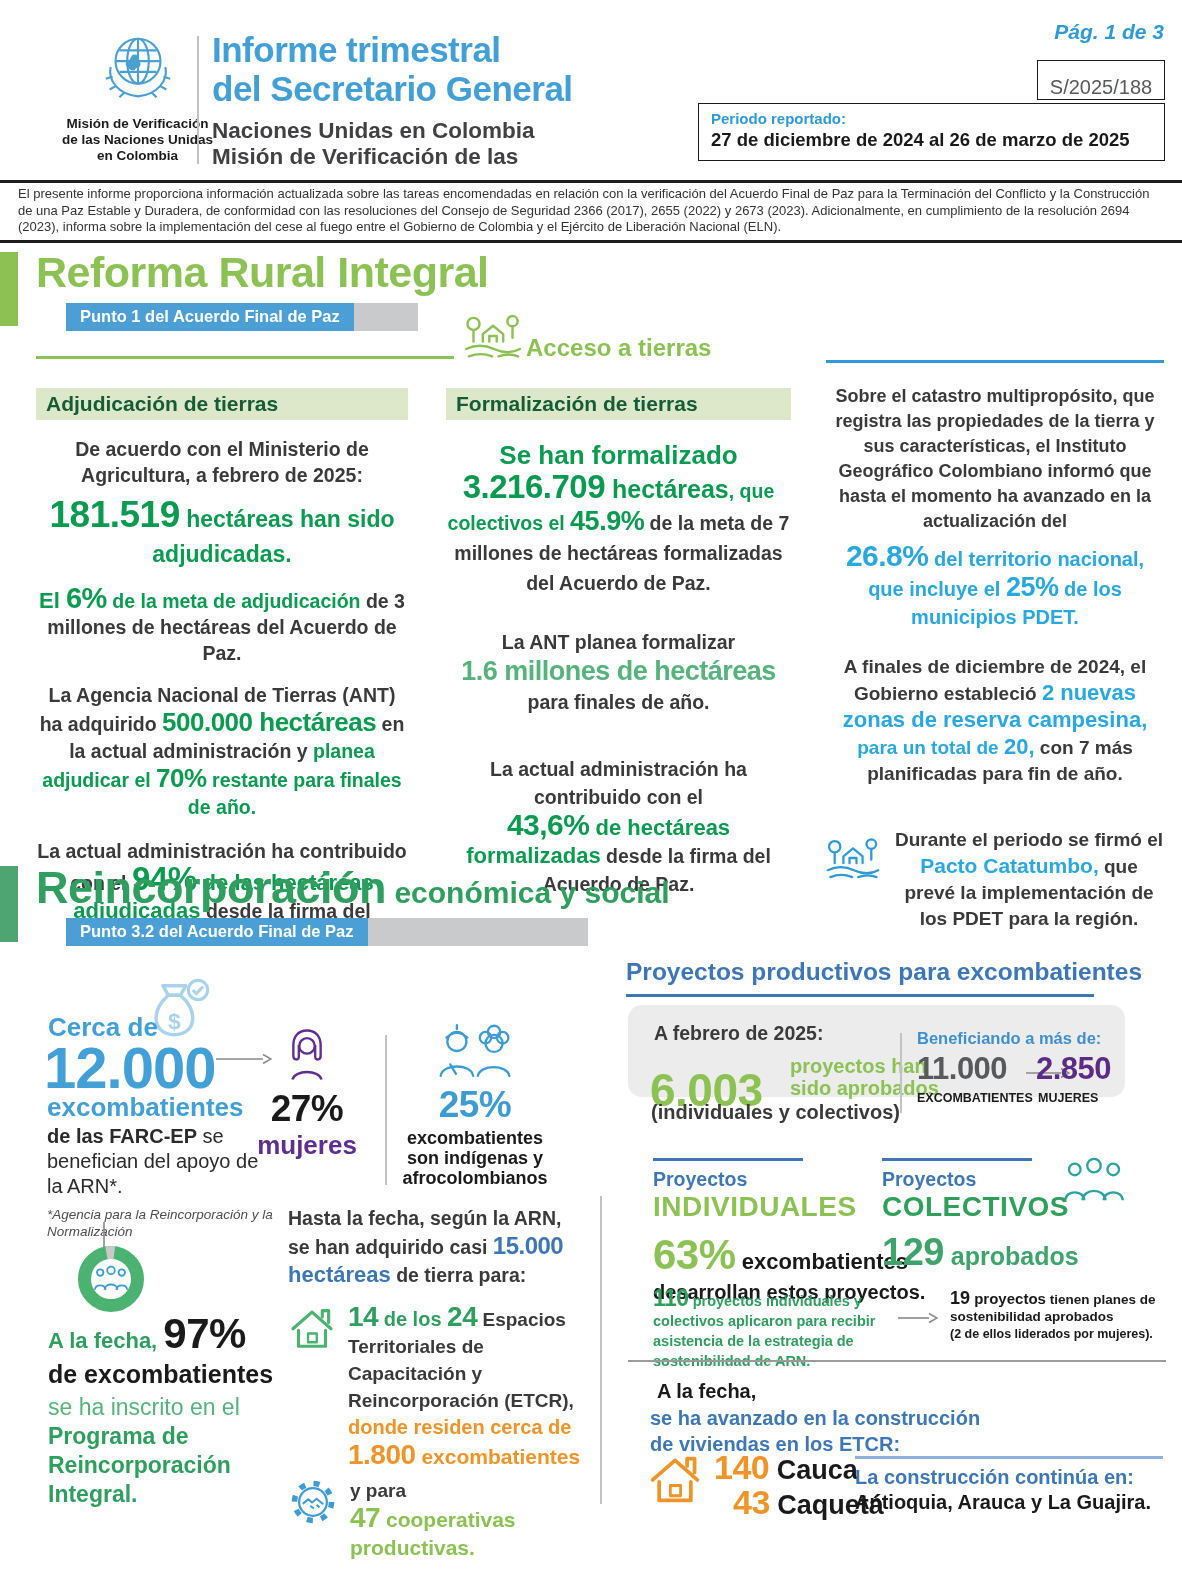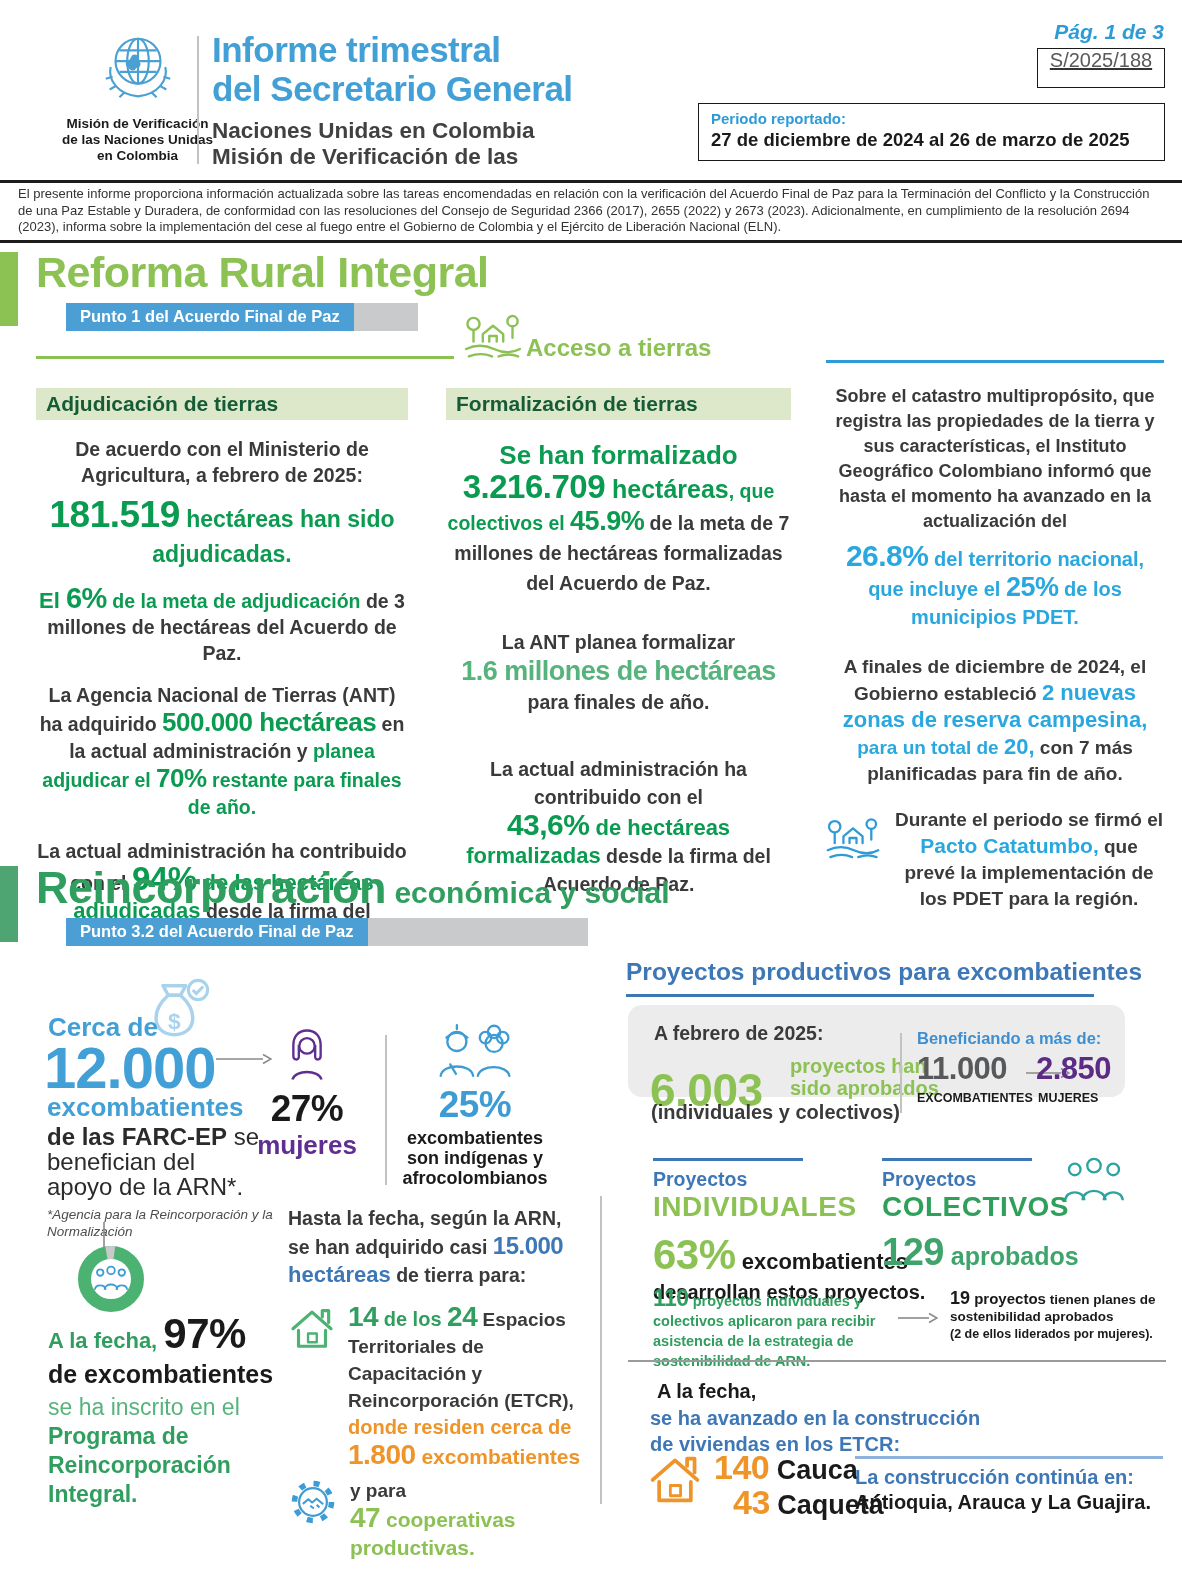--- a/index.html
+++ b/index.html
@@ -65,21 +65,21 @@
       <div>del Secretario General</div>
     </div>
     <div class="b" style="font-size:22.5px;line-height:26px;color:#414042;margin-top:10px;">
       <div>Naciones Unidas en Colombia</div>
       <div>Misión de Verificación de las</div>
     </div>
   </div>
 
   <div class="abs b i c-sky" style="right:18px;top:20px;font-size:21px;">Pág. 1 de 3</div>
 
-  <div class="abs" style="left:1037px;top:48px;width:126px;height:38px;border:1.5px solid #1a1a1a;display:flex;align-items:flex-start;justify-content:center;text-decoration:underline;">
+  <div class="abs" style="left:1037px;top:60px;width:126px;height:38px;border:1.5px solid #1a1a1a;display:flex;align-items:flex-end;justify-content:center;">
     <span class="c-gray" style="font-size:20px;">S/2025/188</span>
   </div>
 
   <div class="abs" style="left:698px;top:103px;width:467px;height:58px;border:1.5px solid #1a1a1a;box-sizing:border-box;padding:6px 12px;">
     <div class="b c-sky" style="font-size:15px;">Periodo reportado:</div>
     <div class="b c-black nw" style="font-size:18.5px;margin-top:2px;">27 de diciembre de 2024 al 26 de marzo de 2025</div>
   </div>
 
   <div class="hr" style="top:180px;height:2.5px;"></div>
 
@@ -124,21 +124,21 @@
     <p style="line-height:30px;margin-top:20px;font-size:19.5px;"><span class="b c-green" style="font-size:26px;">Se han formalizado</span><br>
       <span class="num c-green" style="font-size:33px;">3.216.709</span><span class="b c-green" style="font-size:25px;"> hectáreas</span><span class="b c-green">, que </span><span class="b c-green">colectivos el </span><span class="num c-green" style="font-size:27px;">45.9%</span><span class="b c-dark"> de la meta de 7 millones de hectáreas formalizadas del Acuerdo de Paz.</span></p>
     <p style="line-height:29px;margin-top:30px;font-size:19.5px;"><span class="b c-dark">La ANT planea formalizar</span><br><span class="num c-mgreen" style="font-size:27px;">1.6 millones de hectáreas</span><br><span class="b c-dark">para finales de año.</span></p>
     <p style="line-height:28px;margin-top:38px;font-size:19.5px;"><span class="b c-dark">La actual administración ha contribuido con el</span><br><span class="num c-green" style="font-size:30px;">43,6%</span><span class="b c-green" style="font-size:22px;"> de hectáreas formalizadas</span><span class="b c-dark"> desde la firma del Acuerdo de Paz.</span></p>
   </div>
 
   <div class="abs col" style="left:826px;top:378px;width:338px;">
     <p class="b c-dark" style="font-size:18px;line-height:25px;margin-top:6px;">Sobre el catastro multipropósito, que registra las propiedades de la tierra y sus características, el Instituto Geográfico Colombiano informó que hasta el momento ha avanzado en la actualización del</p>
     <p style="line-height:27px;margin-top:8px;"><span class="num c-cyan" style="font-size:30px;">26.8%</span><span class="b c-cyan" style="font-size:20px;"> del territorio nacional, </span><span class="b c-cyan" style="font-size:20px;">que incluye el </span><span class="num c-cyan" style="font-size:27px;">25%</span><span class="b c-cyan" style="font-size:20px;"> de los municipios PDET.</span></p>
     <p style="line-height:26px;margin-top:22px;font-size:19px;"><span class="b c-dark">A finales de diciembre de 2024, el Gobierno estableció </span><span class="b c-cyan" style="font-size:22px;">2 nuevas zonas de reserva campesina, </span><span class="b c-cyan">para un total de </span><span class="b c-cyan" style="font-size:22px;">20,</span><span class="b c-dark"> con 7 más planificadas para fin de año.</span></p>
-    <div style="display:flex;margin-top:20px;gap:14px;">
+    <div style="display:flex;margin-top:40px;gap:14px;">
       <svg width="54" height="50" viewBox="0 0 62 56" style="flex:0 0 auto;margin-top:6px;">
         <g fill="none" stroke="#2E9BD6" stroke-width="2.6" stroke-linecap="round" stroke-linejoin="round">
           <line x1="10" y1="34" x2="10" y2="22"></line>
             <circle cx="10" cy="15" r="6.5"></circle>
           <line x1="52" y1="30" x2="52" y2="18"></line>
             <circle cx="52" cy="12" r="5.5"></circle>
           <path d="M20,34 v-8 l11,-9 11,9 v8"></path>
           <path d="M27,34 v-6 h8 v6"></path>
           <path d="M2,42 q15,-7 30,0 q15,7 28,0"></path>
           <path d="M5,50 q13,-5 25,0 M37,50 q11,-4 21,0"></path>
@@ -162,21 +162,21 @@
       <path d="M30,22 L24,11 h26 l-6,11 z"></path>
       <path d="M30,22 h14 c9,8 14,17 14,26 c0,12 -9,19 -21,19 s-21,-7 -21,-19 c0,-9 5,-18 14,-26 z"></path>
     </g>
     <text x="37" y="60" font-size="26" font-weight="bold" fill="#A9D3EC" text-anchor="middle">$</text>
     <circle cx="64" cy="16" r="11" fill="#fff" stroke="#A9D3EC" stroke-width="3.5"></circle>
     <path d="M58,16 l4,4 8,-8" fill="none" stroke="#A9D3EC" stroke-width="3.5"></path>
   </svg>
   <div class="abs b c-blue" style="left:48px;top:1012px;font-size:26px;">Cerca de</div>
   <div class="abs num c-blue" style="left:44px;top:1034px;font-size:58px;letter-spacing:-1px;">12.000</div>
   <div class="abs b c-blue" style="left:47px;top:1092px;font-size:26px;">excombatientes</div>
-  <p class="abs" style="left:47px;top:1124px;width:220px;font-size:24px;line-height:25px;margin:0;color:#2b2b2b;"><span class="b">de las FARC-EP</span><span> se benefician del apoyo de la ARN*.</span></p>
+  <p class="abs" style="left:47px;top:1124px;width:220px;font-size:20px;line-height:25px;margin:0;color:#2b2b2b;"><span class="b">de las FARC-EP</span><span> se benefician del apoyo de la ARN*.</span></p>
   <p class="abs i" style="left:47px;top:1206px;width:235px;font-size:13.5px;line-height:17px;margin:0;color:#4d4d4d;">*Agencia para la Reincorporación y la Normalización</p>
 
   <svg class="abs" style="left:216px;top:1053px;" width="56" height="12" viewBox="0 0 56 12">
     <line x1="0" y1="6" x2="47" y2="6" stroke="#8a8a8a" stroke-width="1.6"></line>
     <path d="M47,1.5 L55,6 L47,10.5" fill="none" stroke="#8a8a8a" stroke-width="1.6"></path>
   </svg>
 
   <div class="abs ctr" style="left:252px;top:1026px;width:110px;">
     <svg width="40" height="58" viewBox="0 0 44 62">
       <g fill="none" stroke="#5F2E91" stroke-width="2.6">

